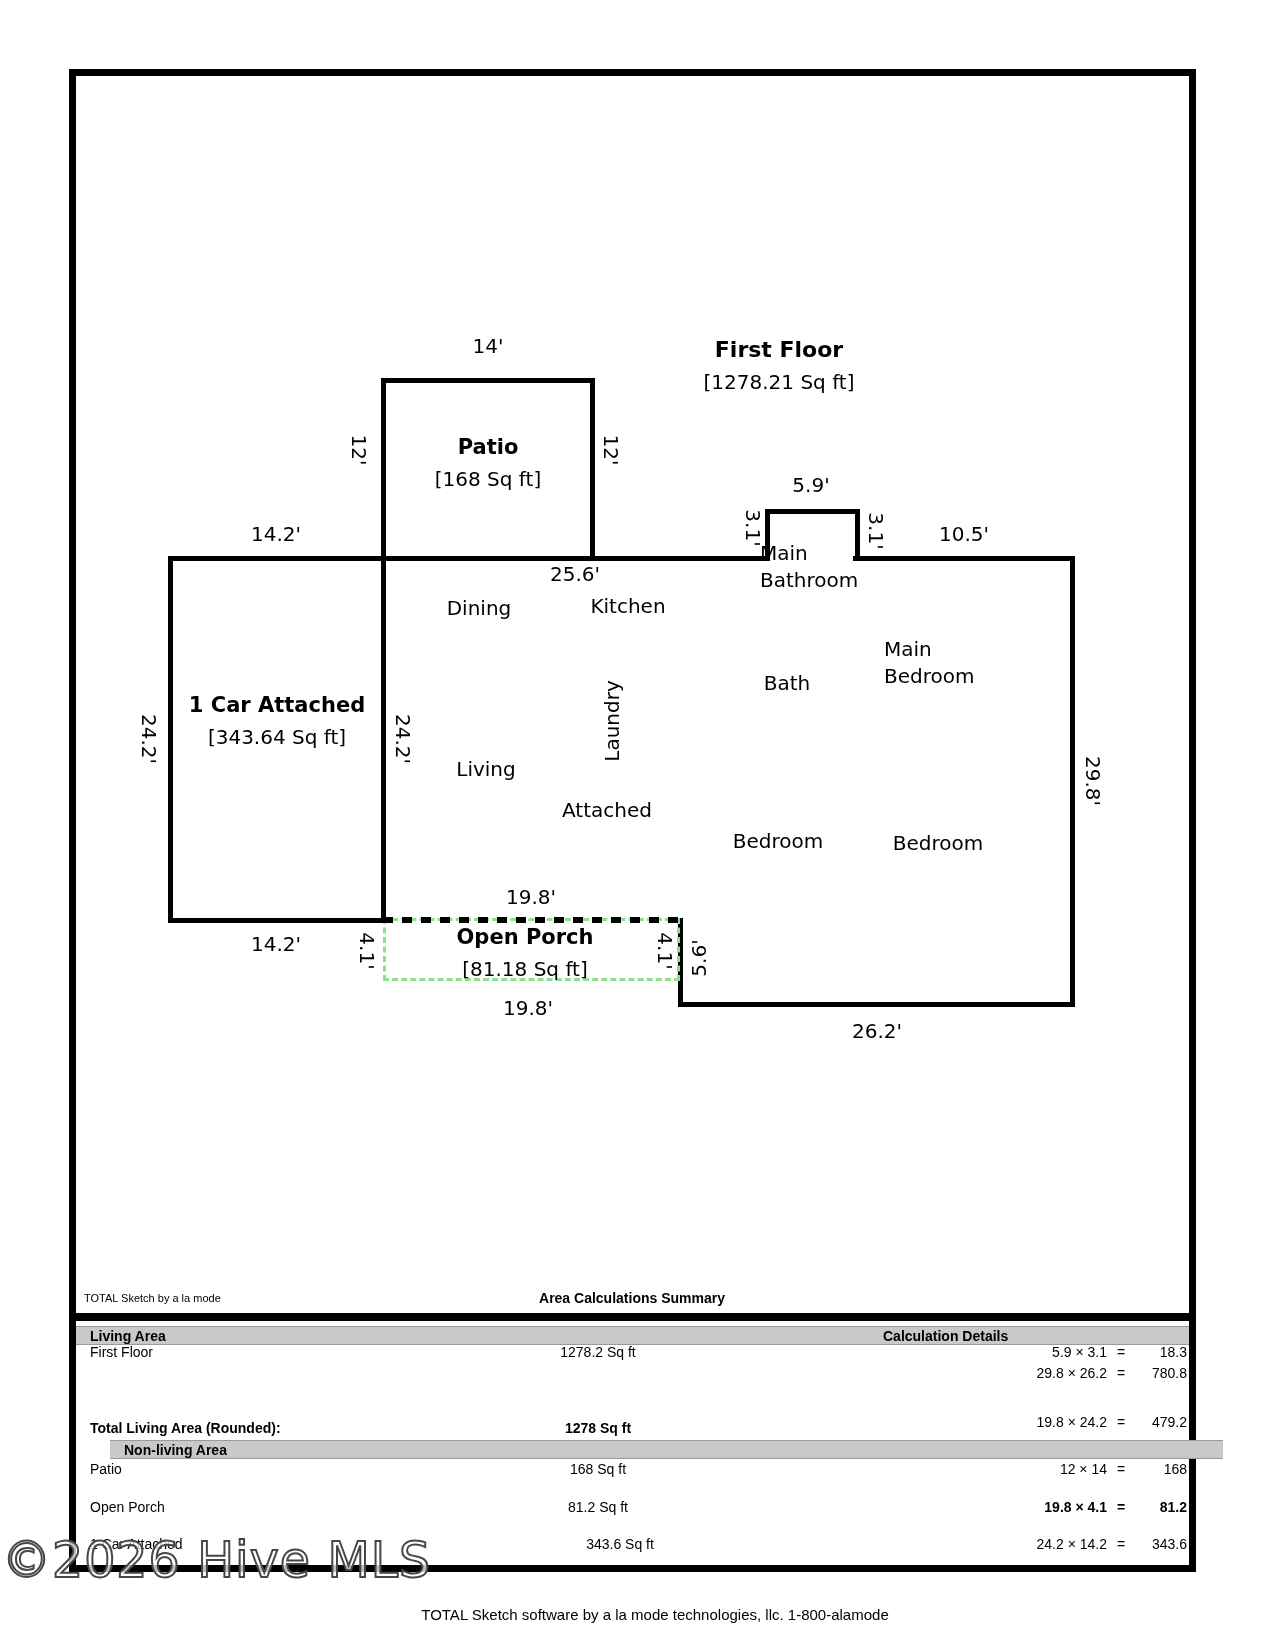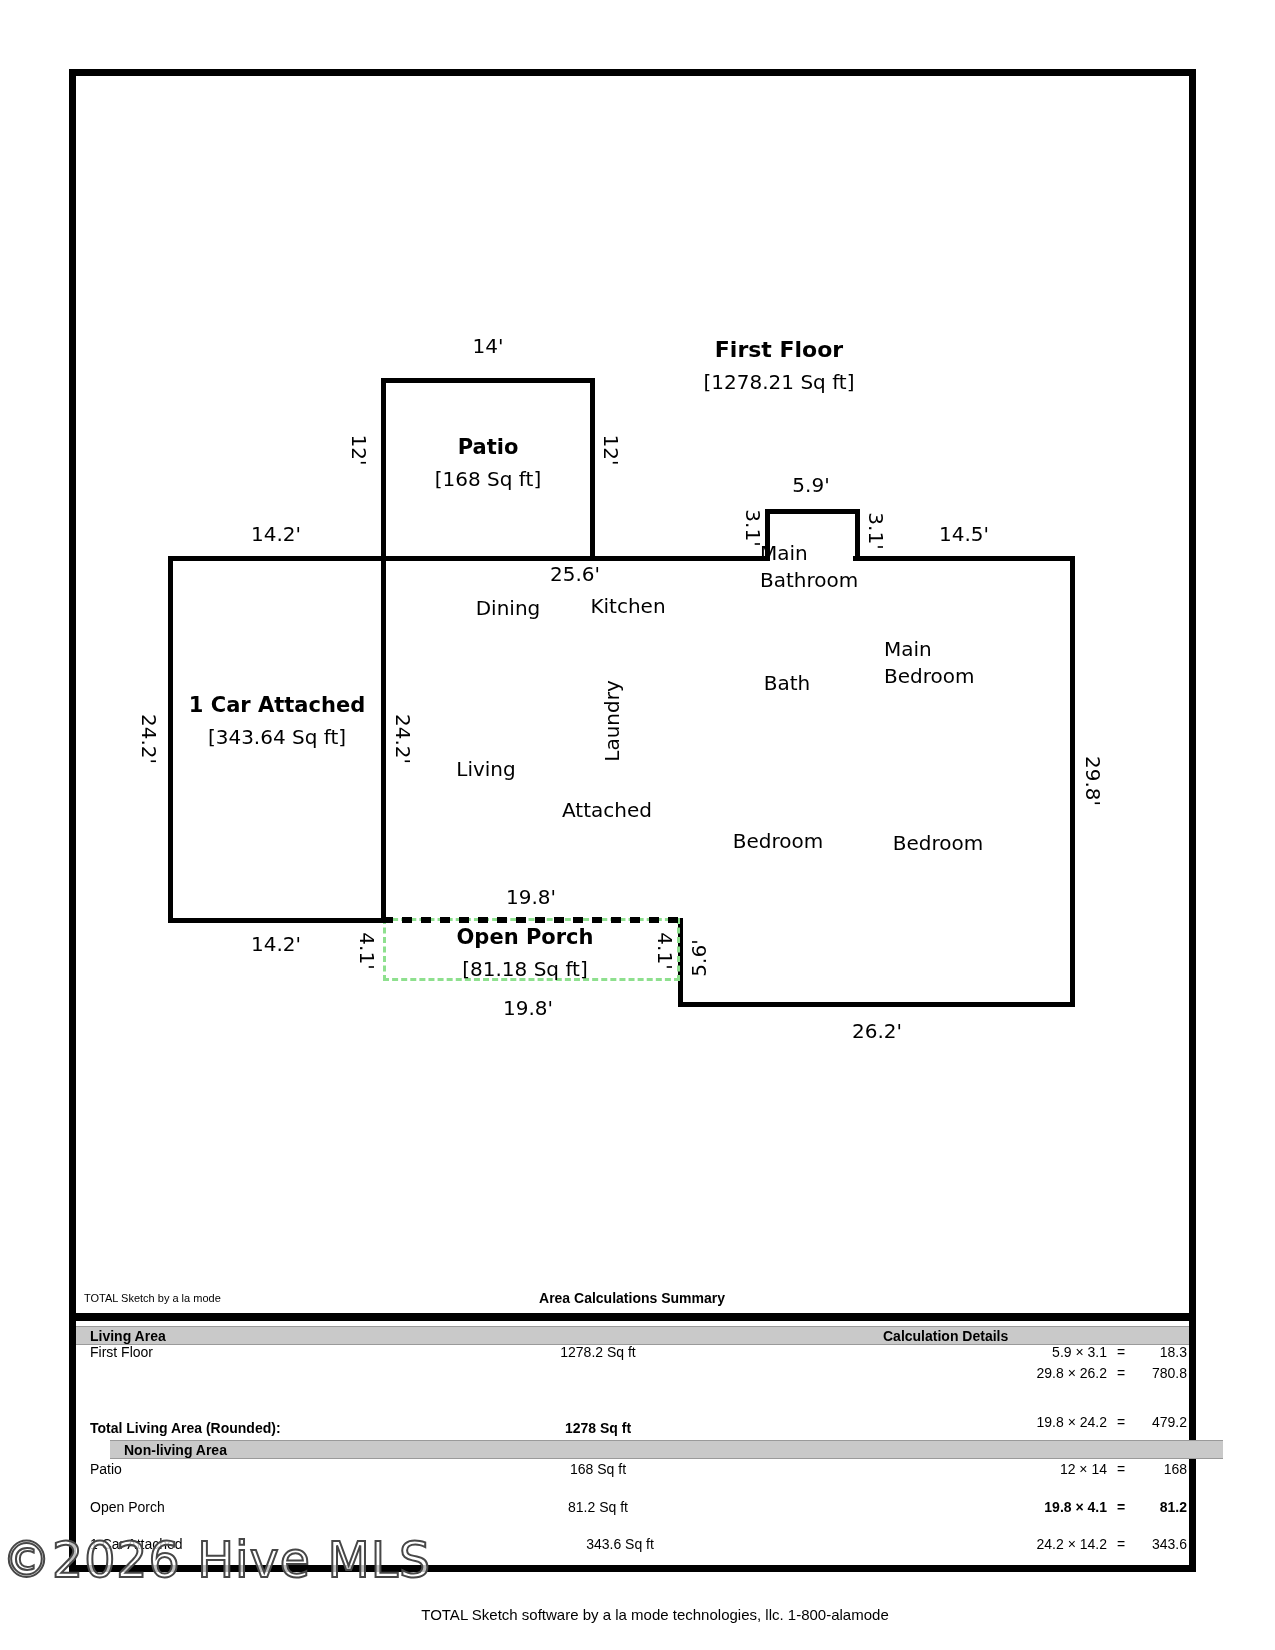--- a/index.html
+++ b/index.html
@@ -86,33 +86,33 @@
     <span class="lbl" style="left:277px; top:737px;">[343.64 Sq ft]</span>
     <span class="lbl" style="left:276px; top:534px;">14.2'</span>
     <span class="lbl" style="left:276px; top:944px;">14.2'</span>
     <span class="lbl rot90" style="left:148px; top:739px;">24.2'</span>
 
     <span class="lbl rot90" style="left:402px; top:739px;">24.2'</span>
     <span class="lbl" style="left:575px; top:574px;">25.6'</span>
     <span class="lbl" style="left:811px; top:485px;">5.9'</span>
     <span class="lbl rot90" style="left:752px; top:528px;">3.1'</span>
     <span class="lbl rot90" style="left:875px; top:531px;">3.1'</span>
-    <span class="lbl" style="left:964px; top:534px;">14.5'</span>
+    <span class="lbl" style="left:964px; top:534px;">10.5'</span>
     <span class="lbl rot90" style="left:1092px; top:781px;">29.8'</span>
     <span class="lbl" style="left:877px; top:1031px;">26.2'</span>
 
     <span class="lbl b21" style="left:525px; top:937px;">Open Porch</span>
     <span class="lbl" style="left:525px; top:969px;">[81.18 Sq ft]</span>
     <span class="lbl" style="left:531px; top:897px;">19.8'</span>
     <span class="lbl" style="left:528px; top:1008px;">19.8'</span>
     <span class="lbl rot90" style="left:366px; top:951px;">4.1'</span>
     <span class="lbl rot90" style="left:664px; top:951px;">4.1'</span>
     <span class="lbl rotm90" style="left:699px; top:958px;">5.6'</span>
 
-    <span class="lbl" style="left:508px; top:608px;">Dining</span>
+    <span class="lbl" style="left:479px; top:608px;">Dining</span>
     <span class="lbl" style="left:628px; top:606px;">Kitchen</span>
     <span class="lbl rotm90" style="left:612px; top:721px;">Laundry</span>
     <span class="lbl" style="left:486px; top:769px;">Living</span>
     <span class="lbl" style="left:607px; top:810px;">Attached</span>
     <span class="lbl" style="left:787px; top:683px;">Bath</span>
     <div class="twoline" style="left:760px; top:540px;">
       <div>Main</div>
       <div>Bathroom</div>
     </div>
     <div class="twoline" style="left:884px; top:636px;">

